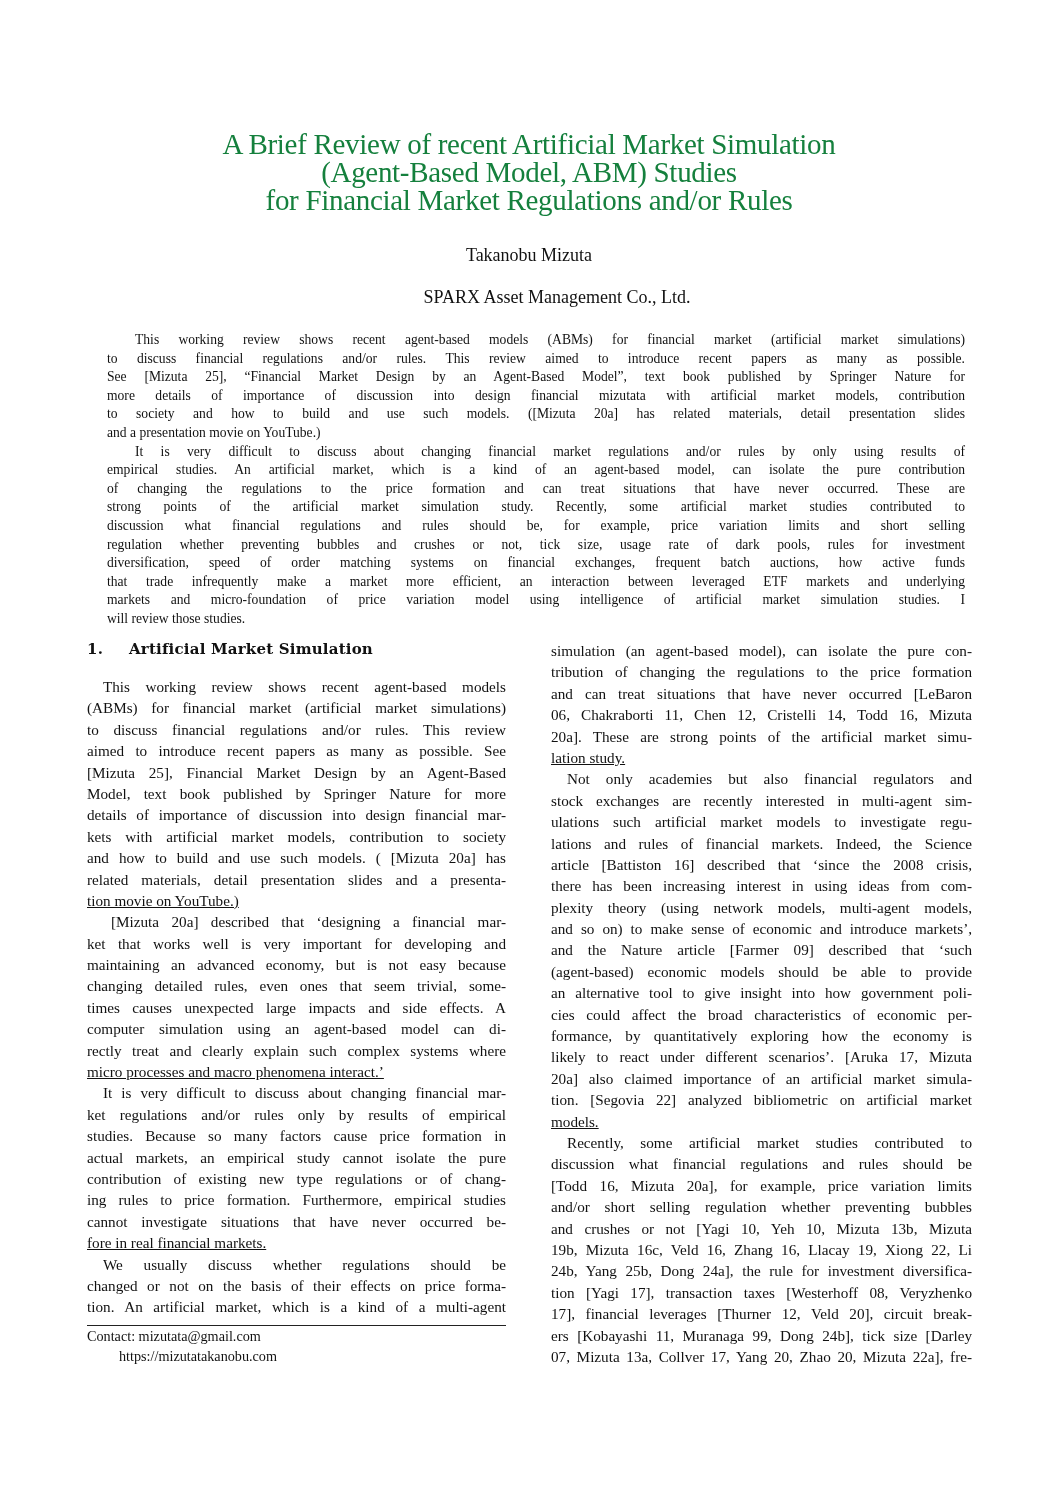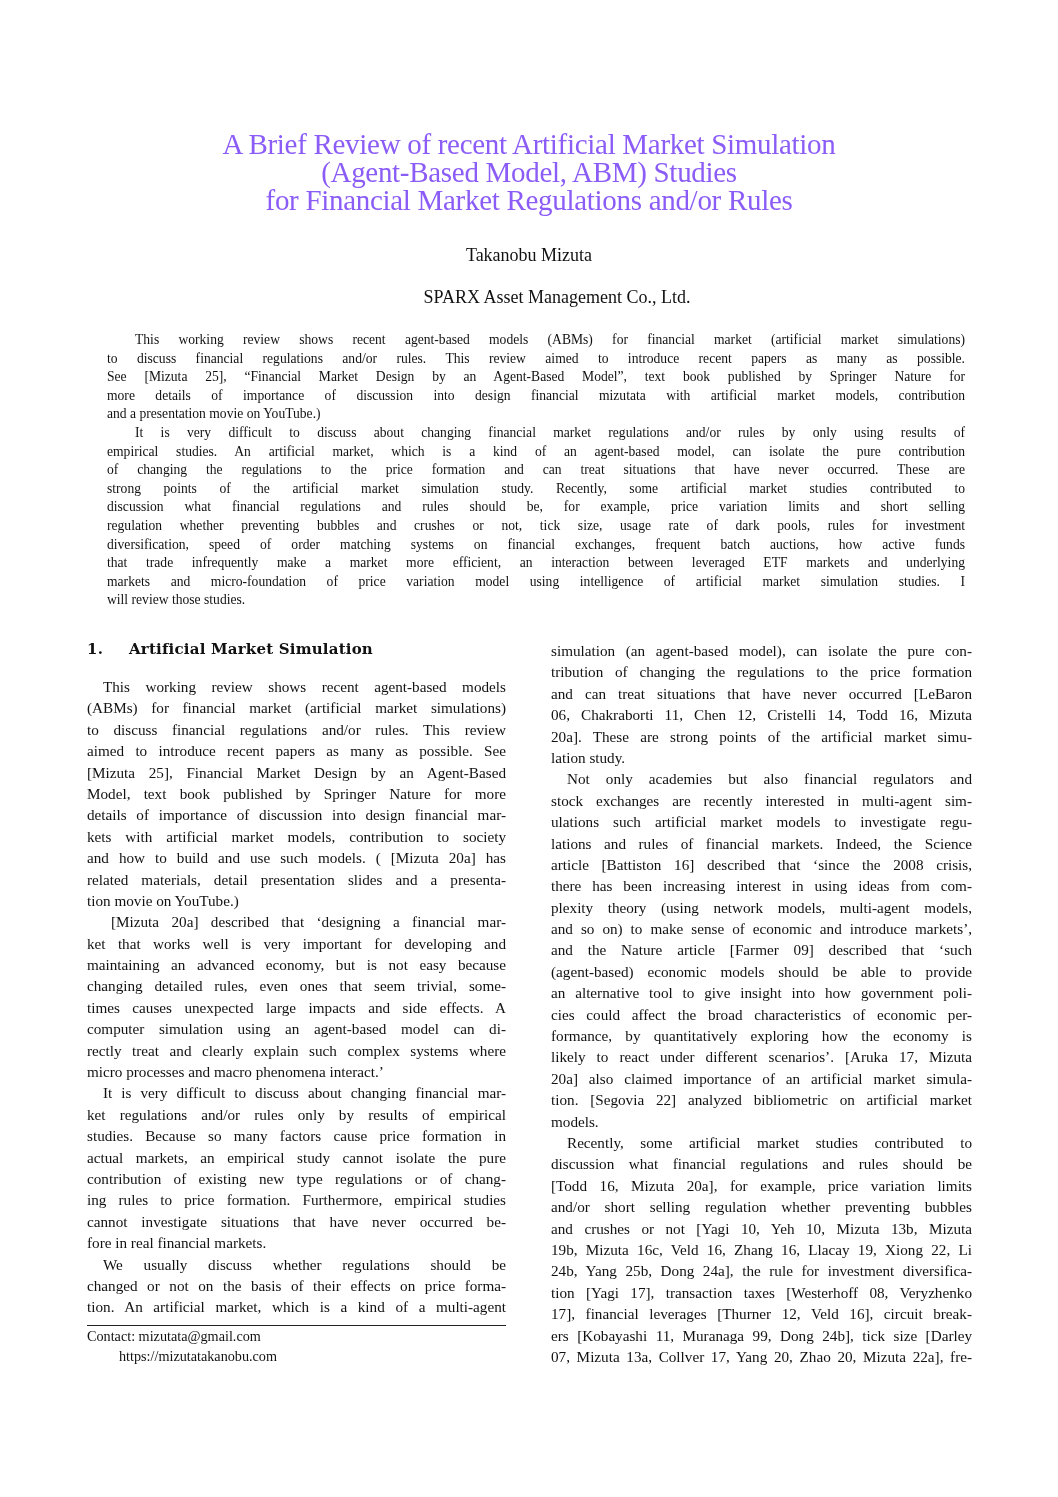--- a/index.html
+++ b/index.html
@@ -3,35 +3,35 @@
 <meta charset="utf-8">
 <style>
   html, body { margin: 0; padding: 0; background: #ffffff; }
   body {
     width: 1058px; height: 1497px; position: relative; overflow: hidden;
     font-family: "Liberation Serif", "DejaVu Serif", serif; color: #111;
   }
   .title {
     position: absolute; left: 0; width: 1058px; top: 130px;
     text-align: center; font-size: 29px; line-height: 28px; letter-spacing: -0.3px;
-    color: #8b5cf6;
+    color: #15803d;
   }
   .title div { white-space: nowrap; }
   .author { position: absolute; left: 0; width: 1058px; top: 245px; text-align: center; font-size: 18px; }
   .affil  { position: absolute; left: 0; width: 1058px; top: 287px; text-align: center; font-size: 18px; padding-left: 28px; }
   .abstract {
     position: absolute; left: 107px; width: 858px; top: 331px;
     font-size: 13.6px; line-height: 18.6px;
   }
   .abstract .ln { white-space: nowrap; text-align: justify; text-align-last: justify; height: 18.6px; }
   .abstract .ln.last { text-align-last: left; }
   .abstract .ln.ind { padding-left: 28px; }
   .col { position: absolute; font-size: 15.2px; line-height: 21.4px; }
   .col .ln { white-space: nowrap; text-align: justify; text-align-last: justify; height: 21.4px; overflow: visible; }
-  .col .ln.last { text-align-last: left; }
+  .col .ln.last { text-align-last: left; text-decoration: underline; }
   .col .ln.ind { padding-left: 16px; }
   .col .ln.ind2 { padding-left: 24px; }
   .left-col { left: 87px; width: 419px; top: 676px; }
   .right-col { left: 551px; width: 421px; top: 640px; }
   .section-heading {
     position: absolute; left: 87px; top: 640px; font-size: 15px; font-weight: bold;
     font-family: "DejaVu Serif", serif; letter-spacing: 0.2px;
   }
   .section-heading .num { display: inline-block; width: 42px; }
   .footnote-rule { position: absolute; left: 87px; top: 1325px; width: 419px; height: 1px; background: #222; }
@@ -47,20 +47,21 @@
   <div>for Financial Market Regulations and/or Rules</div>
 </div>
 <div class="author">Takanobu Mizuta</div>
 <div class="affil">SPARX Asset Management Co., Ltd.</div>
 
 <div class="abstract">
   <div class="ln ind">This working review shows recent agent-based models (ABMs) for financial market (artificial market simulations)</div>
   <div class="ln">to discuss financial regulations and/or rules.  This review aimed to introduce recent papers as many as possible.</div>
   <div class="ln">See [Mizuta 25], “Financial Market Design by an Agent-Based Model”, text book published by Springer Nature for</div>
   <div class="ln">more details of importance of discussion into design financial mizutata with artificial market models, contribution</div>
+  <div class="ln">to society and how to build and use such models.  ([Mizuta 20a] has related materials, detail presentation slides</div>
   <div class="ln last">and a presentation movie on YouTube.)</div>
   <div class="ln ind">It is very difficult to discuss about changing financial market regulations and/or rules by only using results of</div>
   <div class="ln">empirical studies. An artificial market, which is a kind of an agent-based model, can isolate the pure contribution</div>
   <div class="ln">of changing the regulations to the price formation and can treat situations that have never occurred.  These are</div>
   <div class="ln">strong points of the artificial market simulation study.  Recently, some artificial market studies contributed to</div>
   <div class="ln">discussion what financial regulations and rules should be, for example, price variation limits and short selling</div>
   <div class="ln">regulation whether preventing bubbles and crushes or not, tick size, usage rate of dark pools, rules for investment</div>
   <div class="ln">diversification, speed of order matching systems on financial exchanges, frequent batch auctions, how active funds</div>
   <div class="ln">that trade infrequently make a market more efficient, an interaction between leveraged ETF markets and underlying</div>
   <div class="ln">markets and micro-foundation of price variation model using intelligence of artificial market simulation studies. I</div>
@@ -135,16 +136,16 @@
   <div class="ln">tion. [Segovia 22] analyzed bibliometric on artificial market</div>
   <div class="ln last">models.</div>
   <div class="ln ind">Recently, some artificial market studies contributed to</div>
   <div class="ln">discussion what financial regulations and rules should be</div>
   <div class="ln">[Todd 16, Mizuta 20a], for example, price variation limits</div>
   <div class="ln">and/or short selling regulation whether preventing bubbles</div>
   <div class="ln">and crushes or not [Yagi 10, Yeh 10, Mizuta 13b, Mizuta</div>
   <div class="ln">19b, Mizuta 16c, Veld 16, Zhang 16, Llacay 19, Xiong 22, Li</div>
   <div class="ln">24b, Yang 25b, Dong 24a], the rule for investment diversifica-</div>
   <div class="ln">tion [Yagi 17], transaction taxes [Westerhoff 08, Veryzhenko</div>
-  <div class="ln">17], financial leverages [Thurner 12, Veld 16], circuit break-</div>
+  <div class="ln">17], financial leverages [Thurner 12, Veld 20], circuit break-</div>
   <div class="ln">ers [Kobayashi 11, Muranaga 99, Dong 24b], tick size [Darley</div>
   <div class="ln">07, Mizuta 13a, Collver 17, Yang 20, Zhao 20, Mizuta 22a], fre-</div>
 </div>
 
 </body></html>

